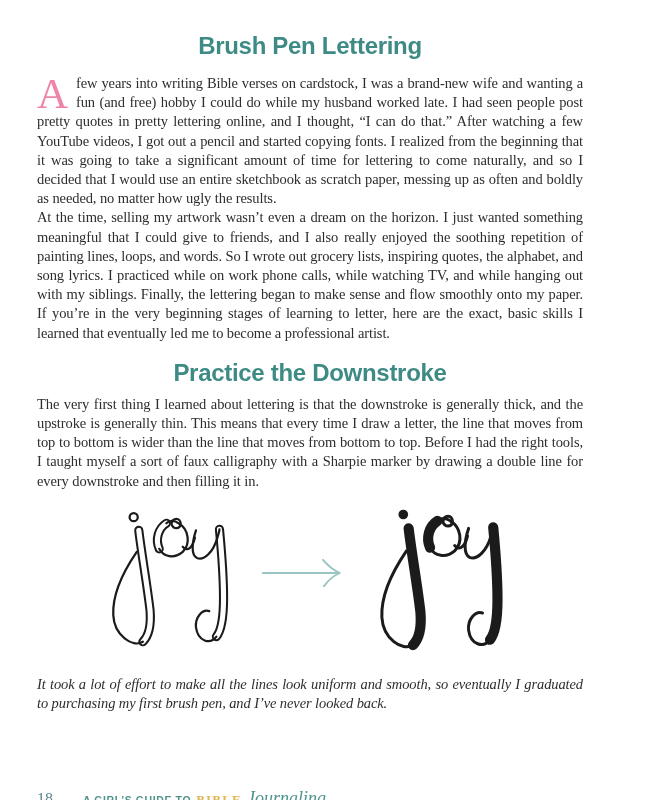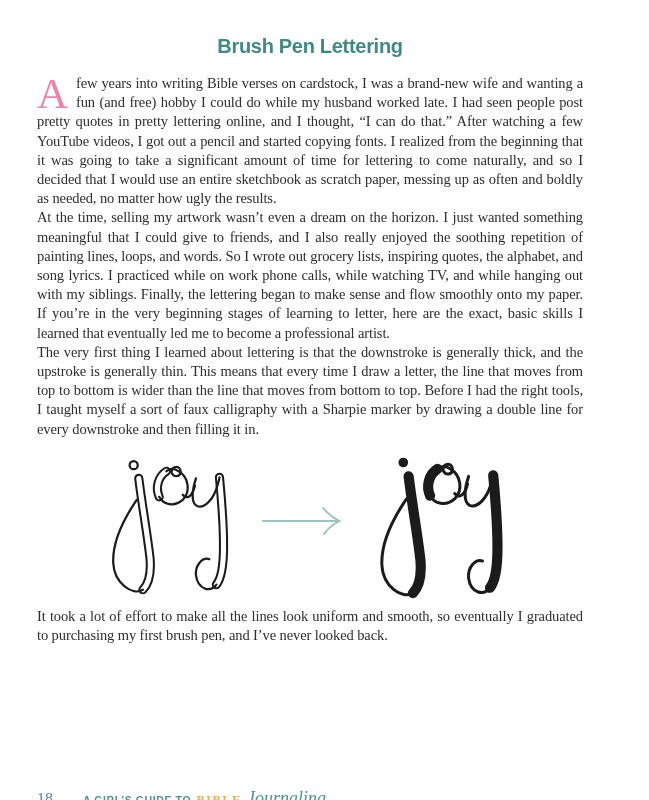--- a/index.html
+++ b/index.html
@@ -24,36 +24,36 @@
   .page{
     width:649px;height:800px;
     padding:0 66px 0 37px;
     position:relative;
   }
   h1,h2{
     font-family:"Liberation Sans","DejaVu Sans",sans-serif;
     font-weight:bold;
     color:var(--heading-teal);
     text-align:center;
-    font-size:20px;
+    font-size:24px;
     line-height:26px;
     letter-spacing:-0.3px;
   }
   h1{margin:33px 0 0;}
   h2{margin:17px 0 9px;}
   .body-para{
     font-size:14.5px;
     line-height:19.2px;
     letter-spacing:-0.1px;
     text-align:justify;
     hyphens:auto;
   }
   .p1{margin-top:15px;}
   .p2{margin-top:0;}
-  .p4{}
+  .p4{margin-top:16px;font-style:italic;}
   .dropcap{
     float:left;
     font-size:43px;
     line-height:33px;
     padding:3px 8px 0 0;
     color:var(--dropcap-pink);
     font-weight:normal;
   }
   .illustration{
     margin-top:16px;
@@ -103,20 +103,21 @@
 <body>
 
 <div class="page">
 
   <h1>Brush Pen Lettering</h1>
 
   <p class="body-para p1"><span class="dropcap">A</span><span>few years into writing Bible verses on cardstock, I was a brand-new wife and wanting a fun (and free) hobby I could do while my husband worked late. I had seen people post pretty quotes in pretty lettering online, and I thought, “I can do that.” After watching a few YouTube videos, I got out a pencil and started copying fonts. I realized from the beginning that it was going to take a significant amount of time for lettering to come naturally, and so I decided that I would use an entire sketchbook as scratch paper, messing up as often and boldly as needed, no matter how ugly the results.</span></p>
 
   <p class="body-para p2">At the time, selling my artwork wasn’t even a dream on the horizon. I just wanted something meaningful that I could give to friends, and I also really enjoyed the soothing repetition of painting lines, loops, and words. So I wrote out grocery lists, inspiring quotes, the alphabet, and song lyrics. I practiced while on work phone calls, while watching TV, and while hanging out with my siblings. Finally, the lettering began to make sense and flow smoothly onto my paper. If you’re in the very beginning stages of learning to letter, here are the exact, basic skills I learned that eventually led me to become a professional artist.</p>
 
+  <h2>Practice the Downstroke</h2>
 
   <p class="body-para p3">The very first thing I learned about lettering is that the downstroke is generally thick, and the upstroke is generally thin. This means that every time I draw a letter, the line that moves from top to bottom is wider than the line that moves from bottom to top. Before I had the right tools, I taught myself a sort of faux calligraphy with a Sharpie marker by drawing a double line for every downstroke and then filling it in.</p>
 
   <div class="illustration">
 
     <svg role="img" viewBox="0 0 135 142" width="138" height="145" aria-label="joy">
       <g fill="none" stroke="var(--ink)" stroke-linecap="round" stroke-linejoin="round">
         <g stroke-width="9">
           <path d="M 34,20 C 37,45 42,72 45,98 C 46,110 45,122 38,129"></path>
           <path d="M 61,13 C 53,18 50,29 54,38"></path>

